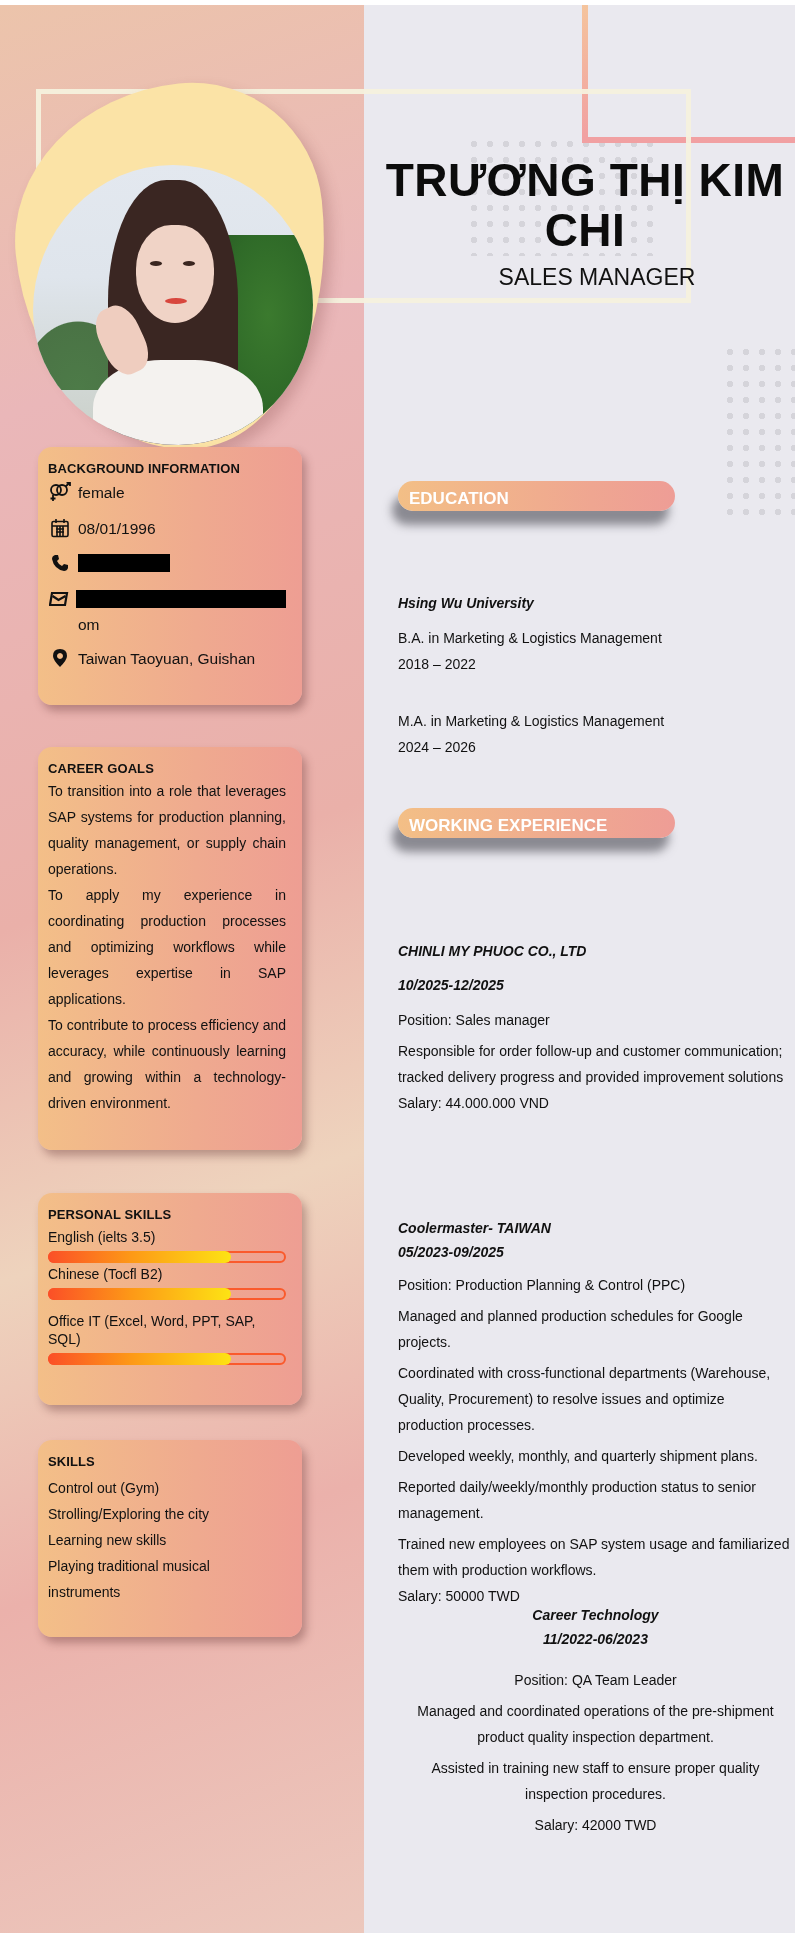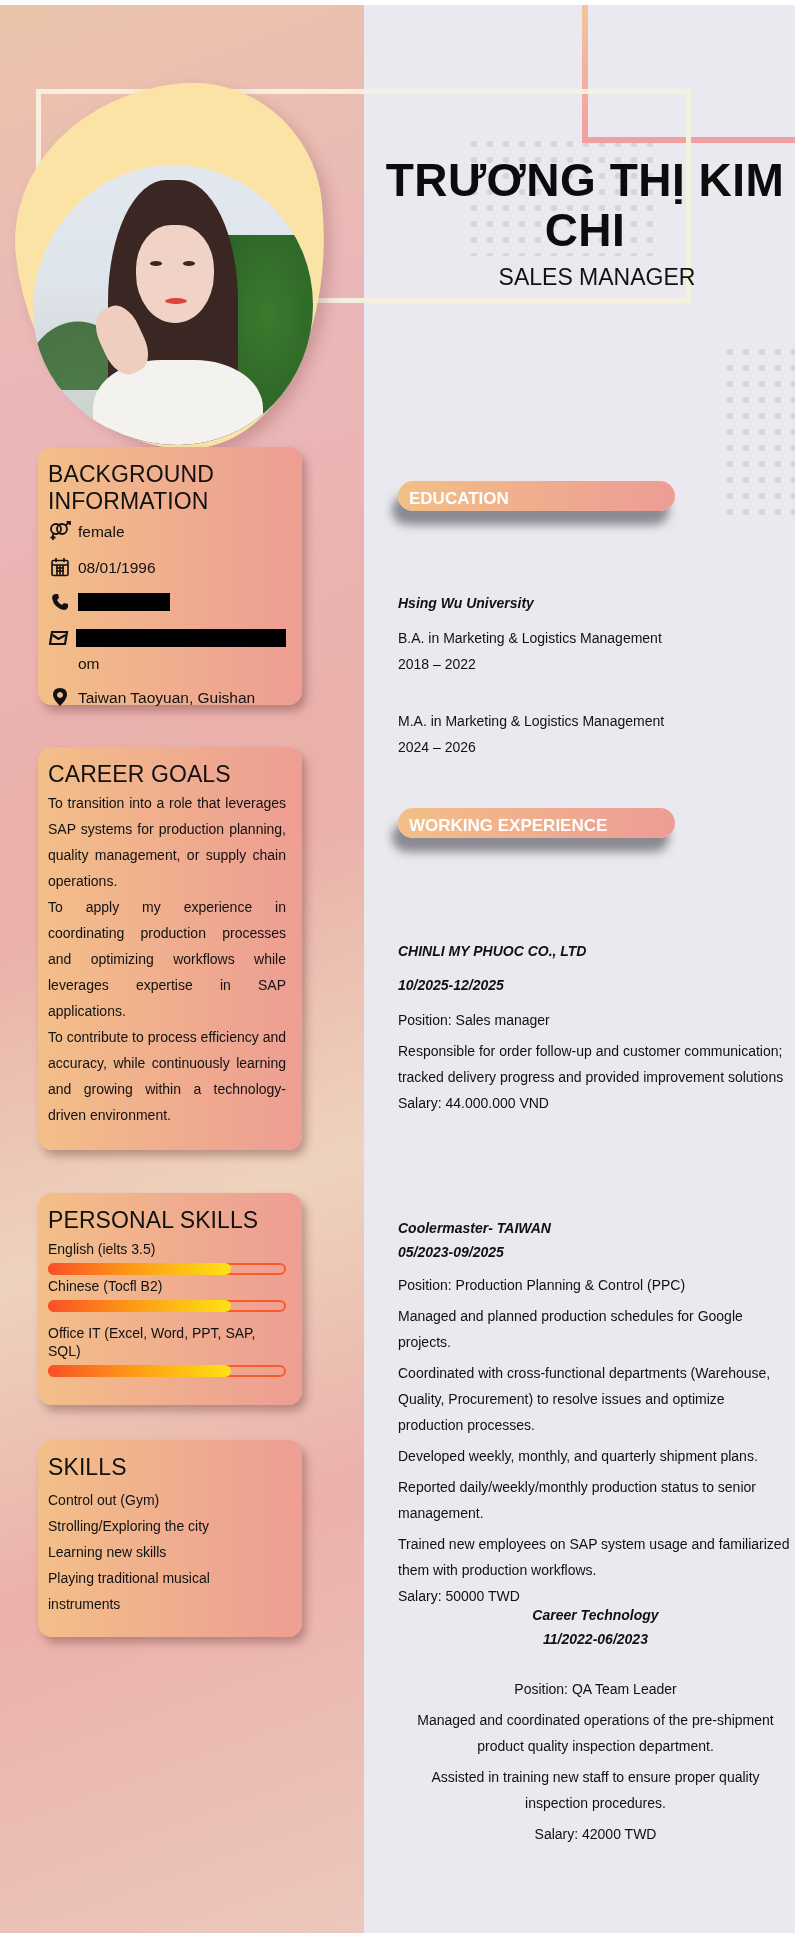--- a/index.html
+++ b/index.html
@@ -57,21 +57,21 @@
   .photo .hand { position:absolute; left:68px; top:140px; width:42px; height:70px; border-radius: 40%; background:#efcdbf; transform: rotate(-25deg); }
 
   
   .card {
     position: absolute; left: 38px; width: 264px;
     background: linear-gradient(90deg, #f3bf88 0%, #efaa8f 60%, #ee9e93 100%);
     border-radius: 14px;
     box-shadow: 4px 6px 8px rgba(90,40,40,0.35);
     padding: 14px 16px 14px 10px;
   }
-  .card-title { font-weight: 400; font-size: 23px; color: #111; letter-spacing: 0.1px; margin-bottom: 6px; }
+  .card-title { font-weight: 700; font-size: 13px; color: #111; letter-spacing: 0.1px; margin-bottom: 6px; }
   .info-row { display: flex; align-items: flex-start; font-size: 15.5px; height: 36px; line-height: 22px; }
   .info-row .icon { width: 24px; margin-right: 6px; display: inline-flex; justify-content: center; }
   .redacted { display: inline-block; background: #000; height: 18px; }
   .email-wrap { display: flex; flex-direction: column; }
   .email-tail { margin-left: 30px; font-size: 15.5px; margin-top: 6px; }
 
   .goal-text { font-size: 14px; line-height: 26px; text-align: justify; color: #111; }
 
   .skill-label { font-size: 14px; margin-top: 6px; line-height: 18px; }
   .skill-bar { margin-top: 5px; height: 12px; border: 2px solid #fa5a2c; border-radius: 7px; position: relative; width: 238px; }
@@ -252,18 +252,18 @@
     <div class="para">Coordinated with cross-functional departments (Warehouse, Quality, Procurement) to resolve issues and optimize production processes.</div>
     <div class="para">Developed weekly, monthly, and quarterly shipment plans.</div>
     <div class="para">Reported daily/weekly/monthly production status to senior management.</div>
     <div class="line">Trained new employees on SAP system usage and familiarized them with production workflows.</div>
     <div class="line">Salary: 50000 TWD</div>
   </div>
 
   <div class="block" style="top:1598px;text-align:center;">
     <div class="bold" style="line-height:24px;">Career Technology</div>
     <div class="bold" style="line-height:24px;">11/2022-06/2023</div>
-    <div class="para" style="margin-top:25px;">Position: QA Team Leader</div>
+    <div class="para" style="margin-top:16px;">Position: QA Team Leader</div>
     <div class="para">Managed and coordinated operations of the pre-shipment product quality inspection department.</div>
     <div class="para">Assisted in training new staff to ensure proper quality inspection procedures.</div>
     <div class="line">Salary: 42000 TWD</div>
   </div>
 </div>
 
 </body></html>

